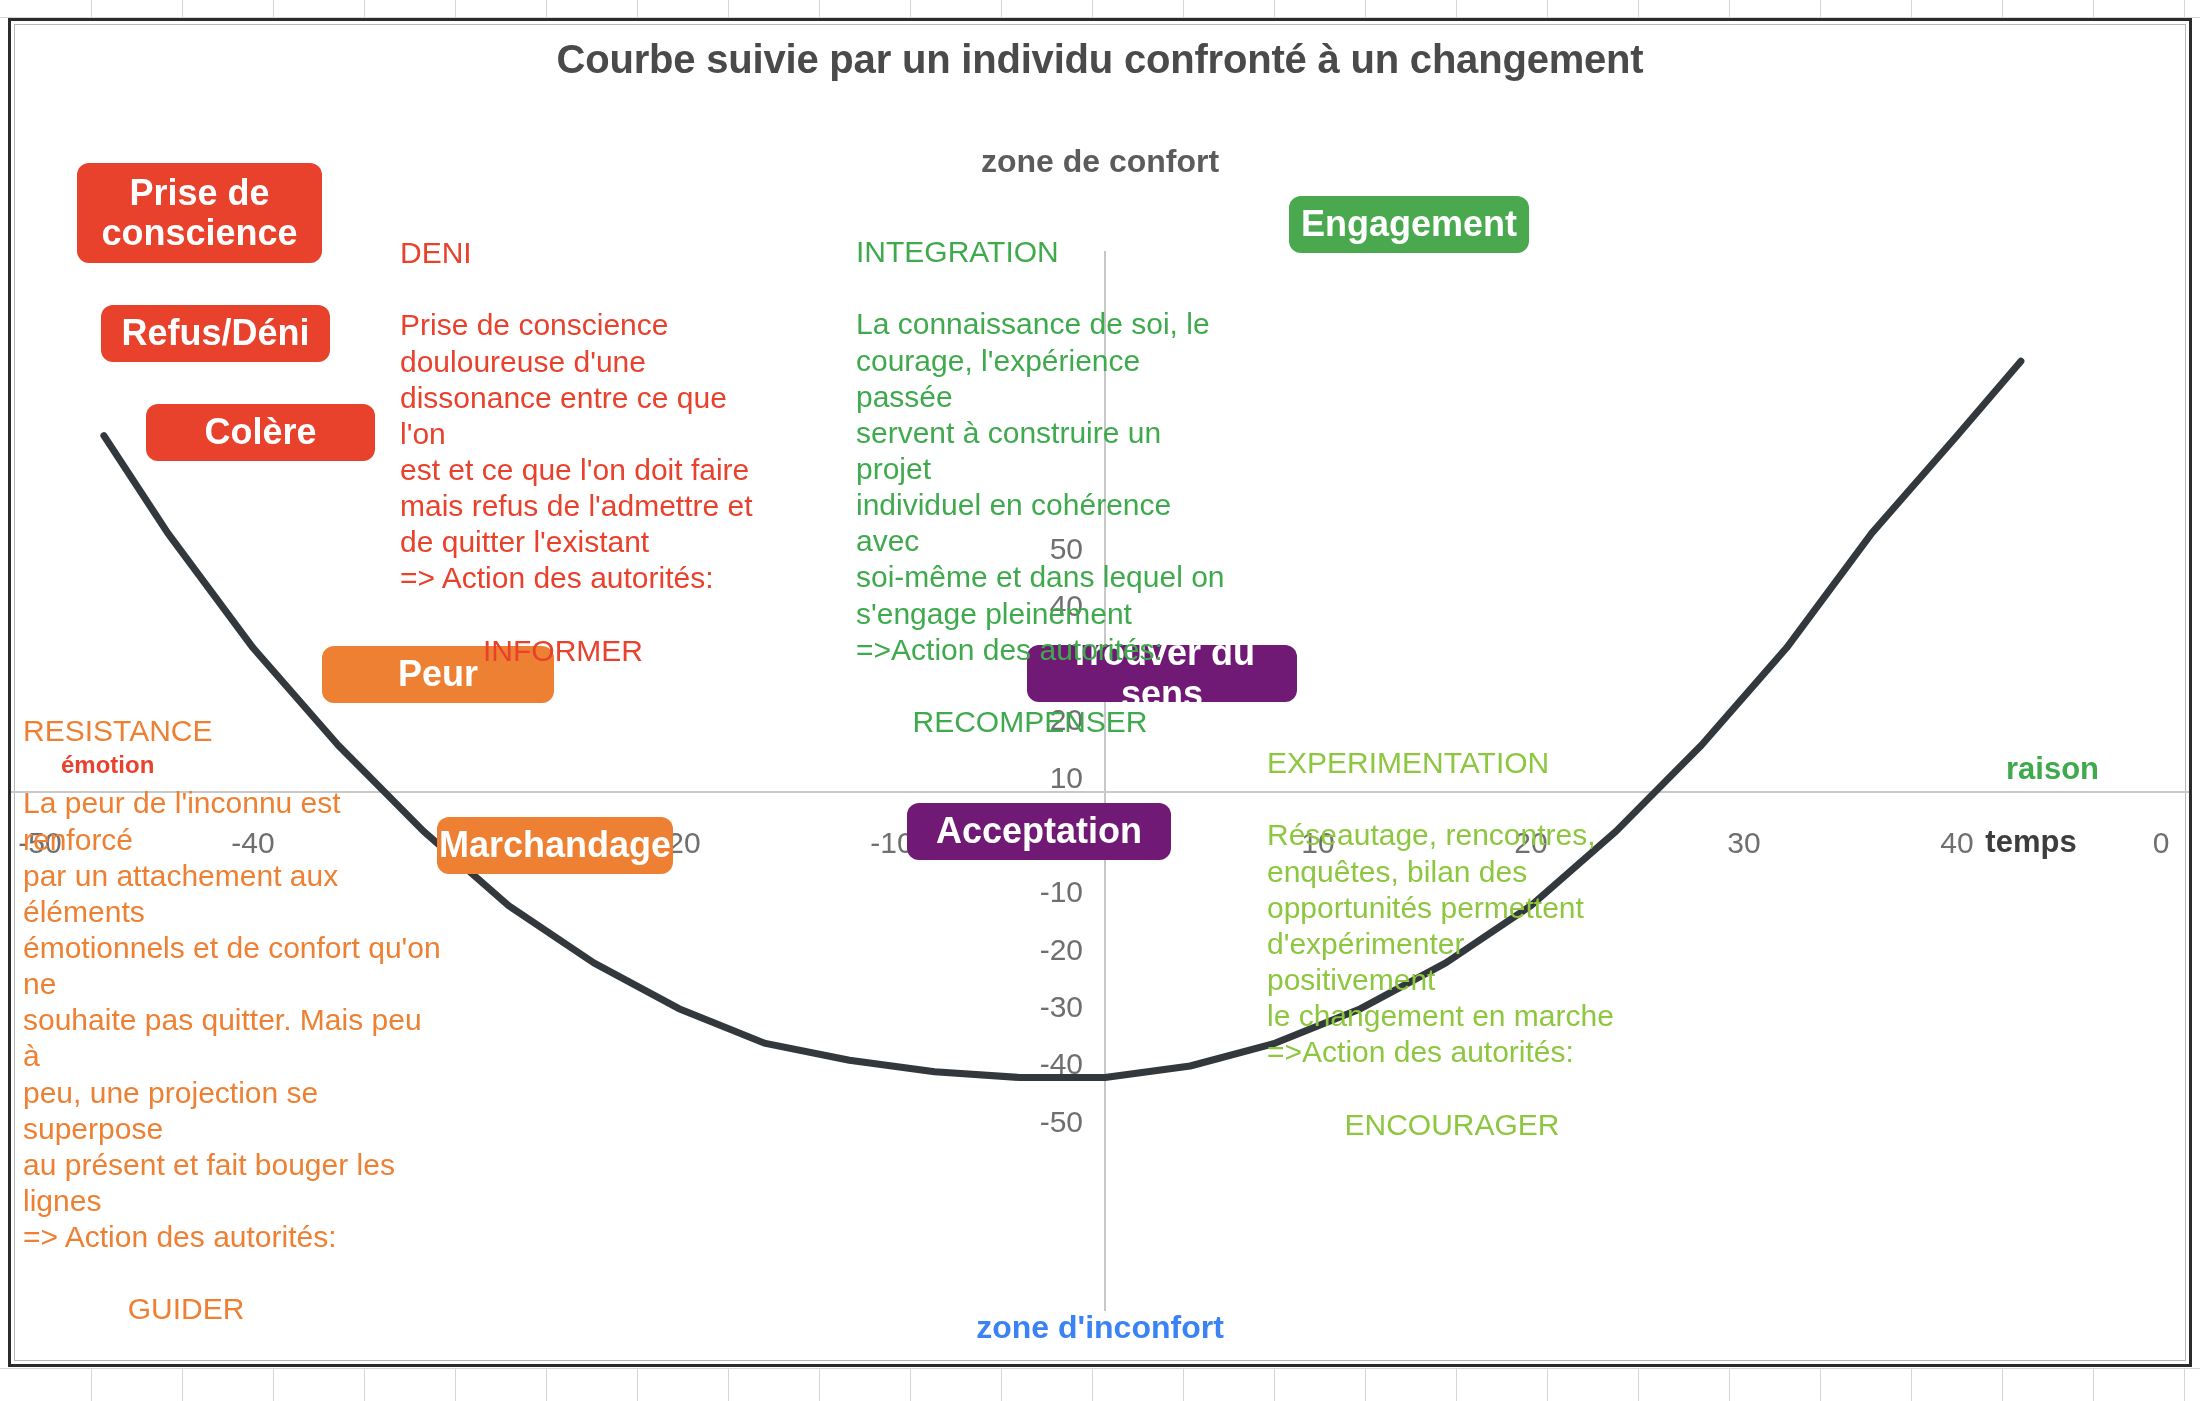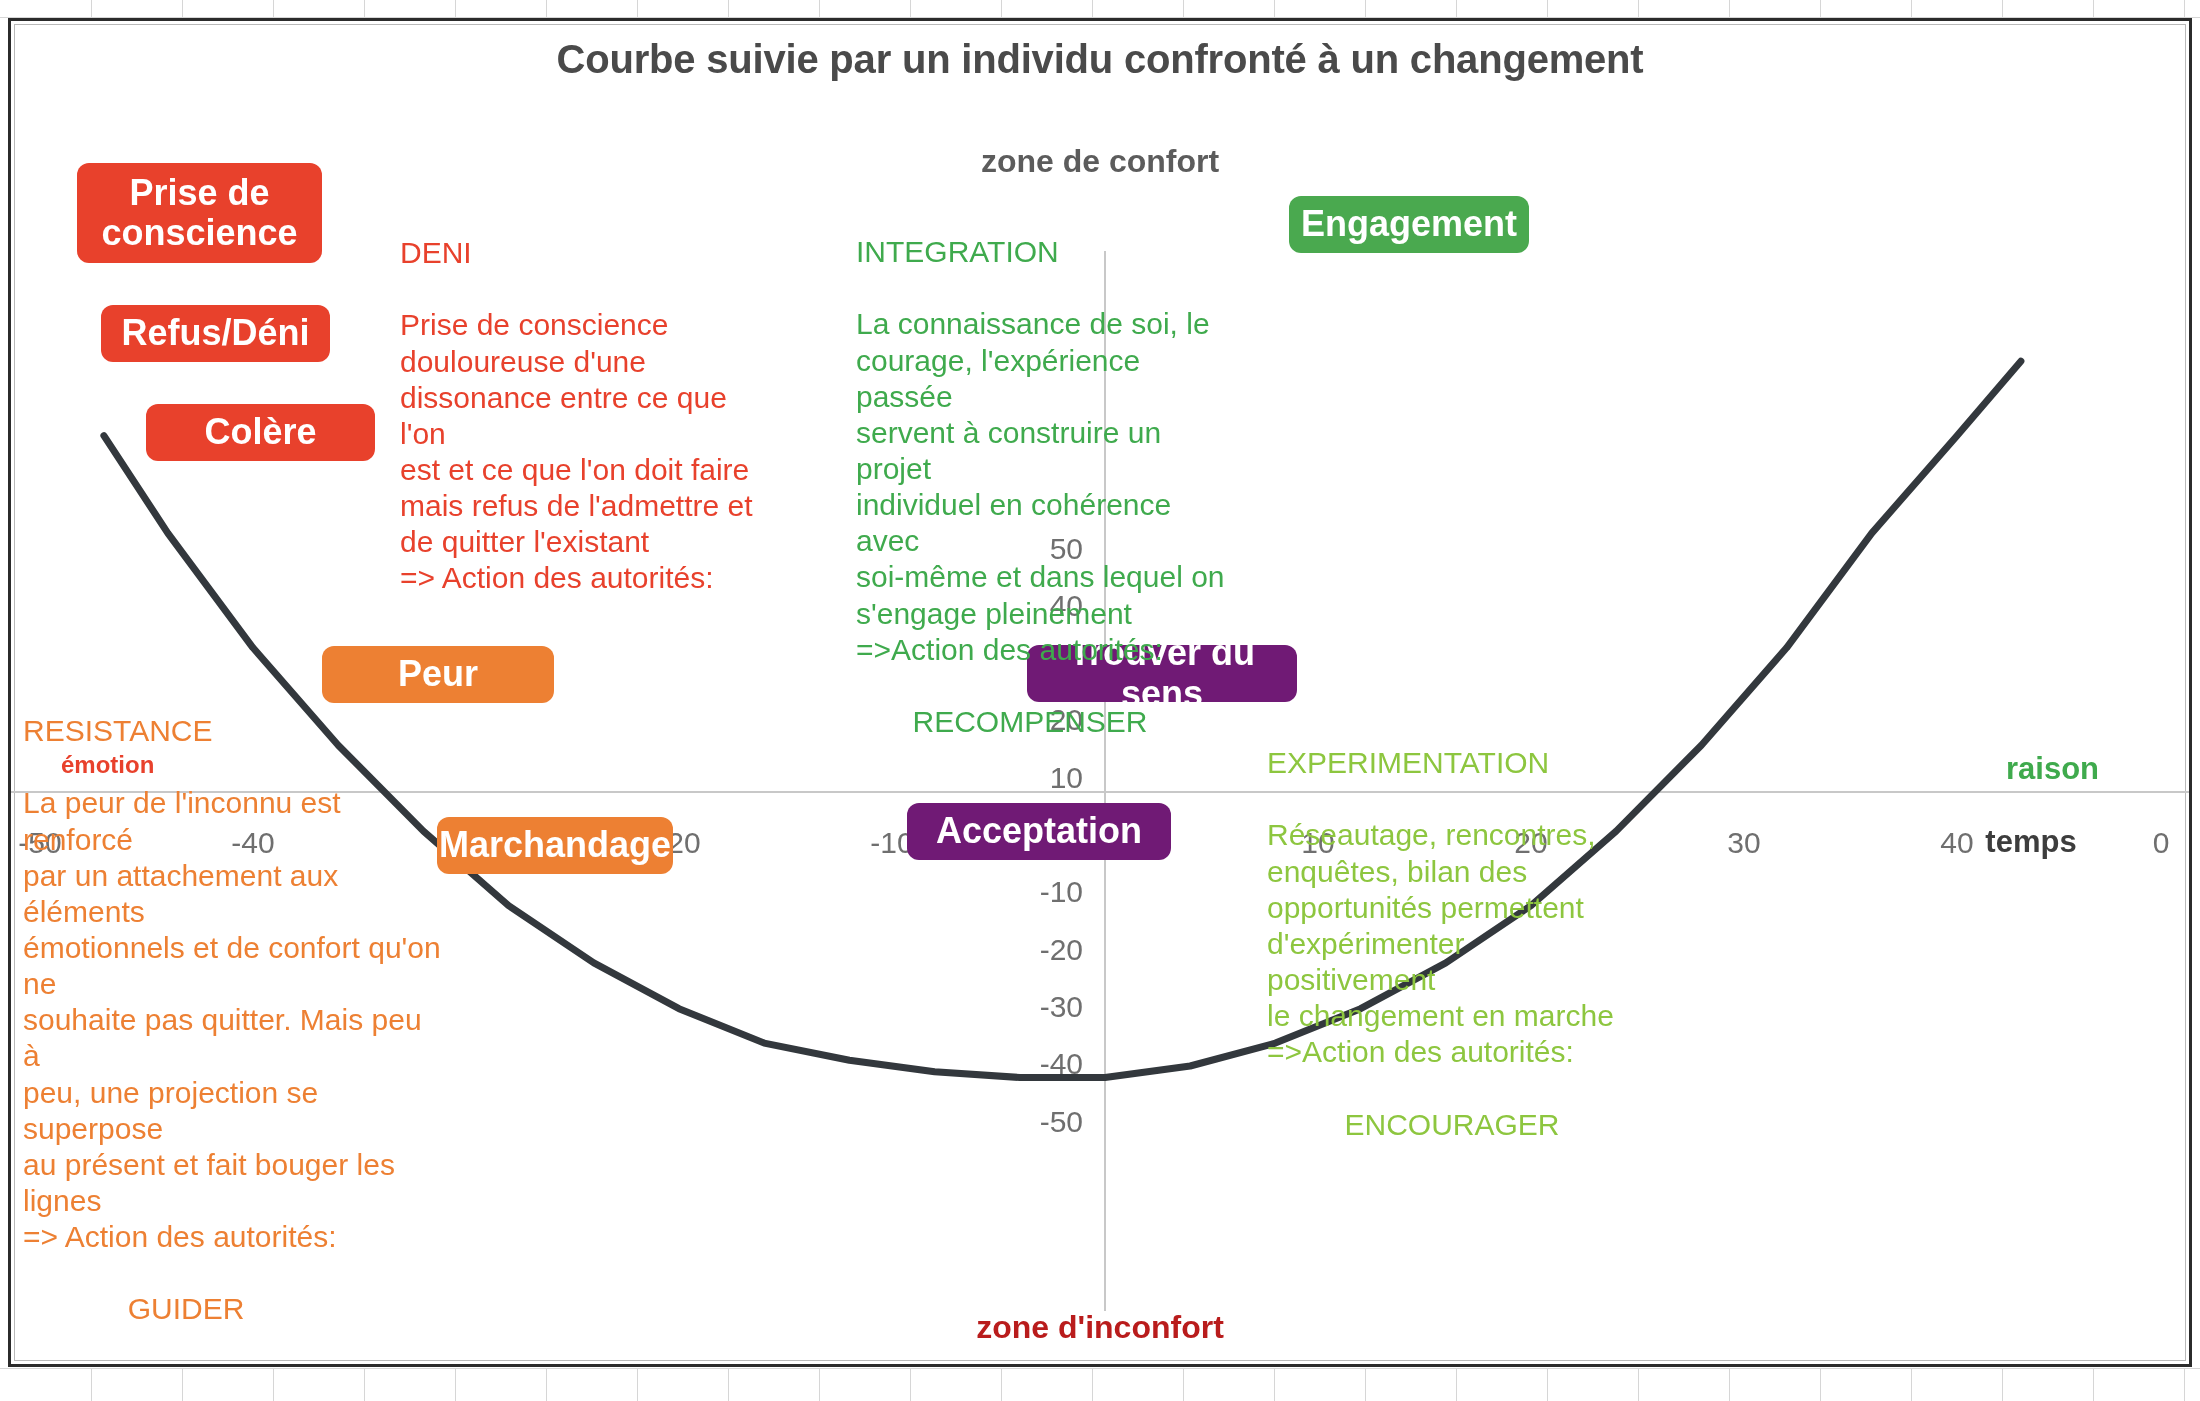--- a/index.html
+++ b/index.html
@@ -43,21 +43,21 @@
     letter-spacing:-0.2px;
   }
 
   
   .zone-top{
     position:absolute;top:122px;left:0;right:0;
     text-align:center;font-size:32px;font-weight:bold;color:#5c5c5c;
   }
   .zone-bottom{
     position:absolute;top:1288px;left:0;right:0;
-    text-align:center;font-size:32px;font-weight:bold;color:#b91c1c;
+    text-align:center;font-size:32px;font-weight:bold;color:#3b82f6;
   }
 
   
   .axis-x{
     position:absolute;left:0;right:0;top:770px;height:2px;background:#c8c8c8;
   }
   .axis-y{
     position:absolute;left:1093px;top:230px;width:2px;height:1060px;background:#c8c8c8;
   }
 
@@ -271,20 +271,21 @@
 
       <div class="para red" style="left:389px;top:178px;width:360px;">
         <div>DENI</div>
         <div>Prise de conscience
 douloureuse d'une
 dissonance entre ce que l'on
 est et ce que l'on doit faire
 mais refus de l'admettre et
 de quitter l'existant
 =&gt; Action des autorités:</div>
+        <div style="text-align:center;padding-right:34px;">INFORMER</div>
       </div>
 
       <div class="para dgreen" style="left:845px;top:177px;width:370px;">
         <div>INTEGRATION</div>
         <div>La connaissance de soi, le
 courage, l'expérience passée
 servent à construire un projet
 individuel en cohérence avec
 soi-même et dans lequel on
 s'engage pleinement

